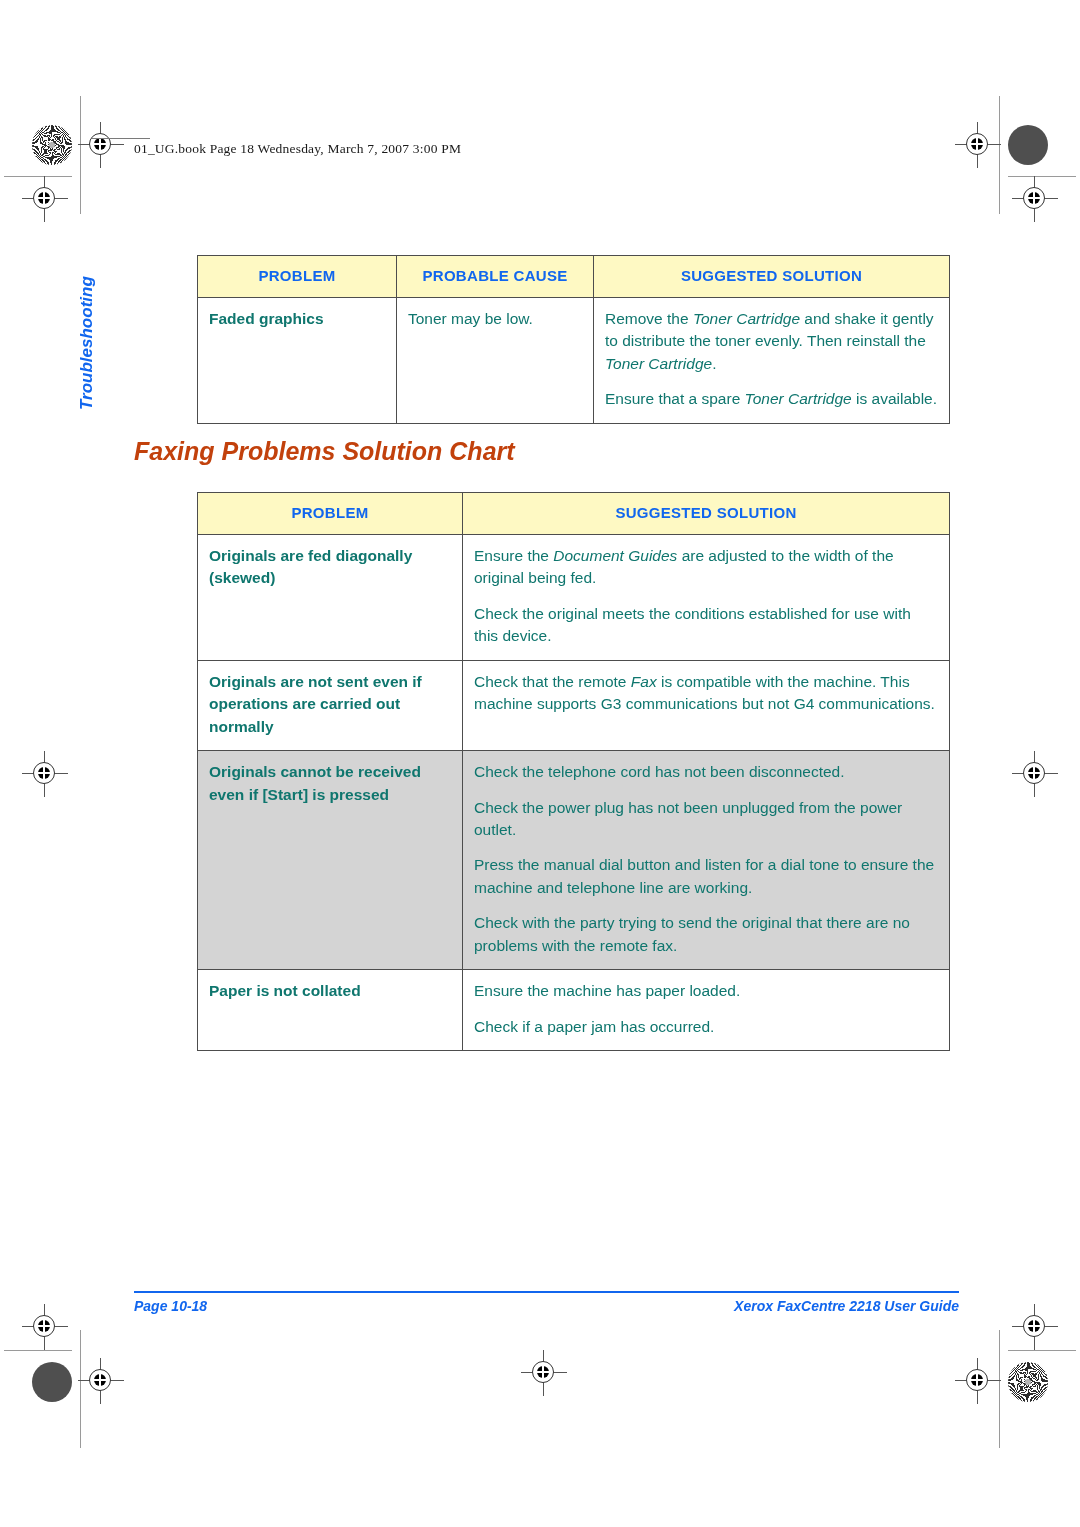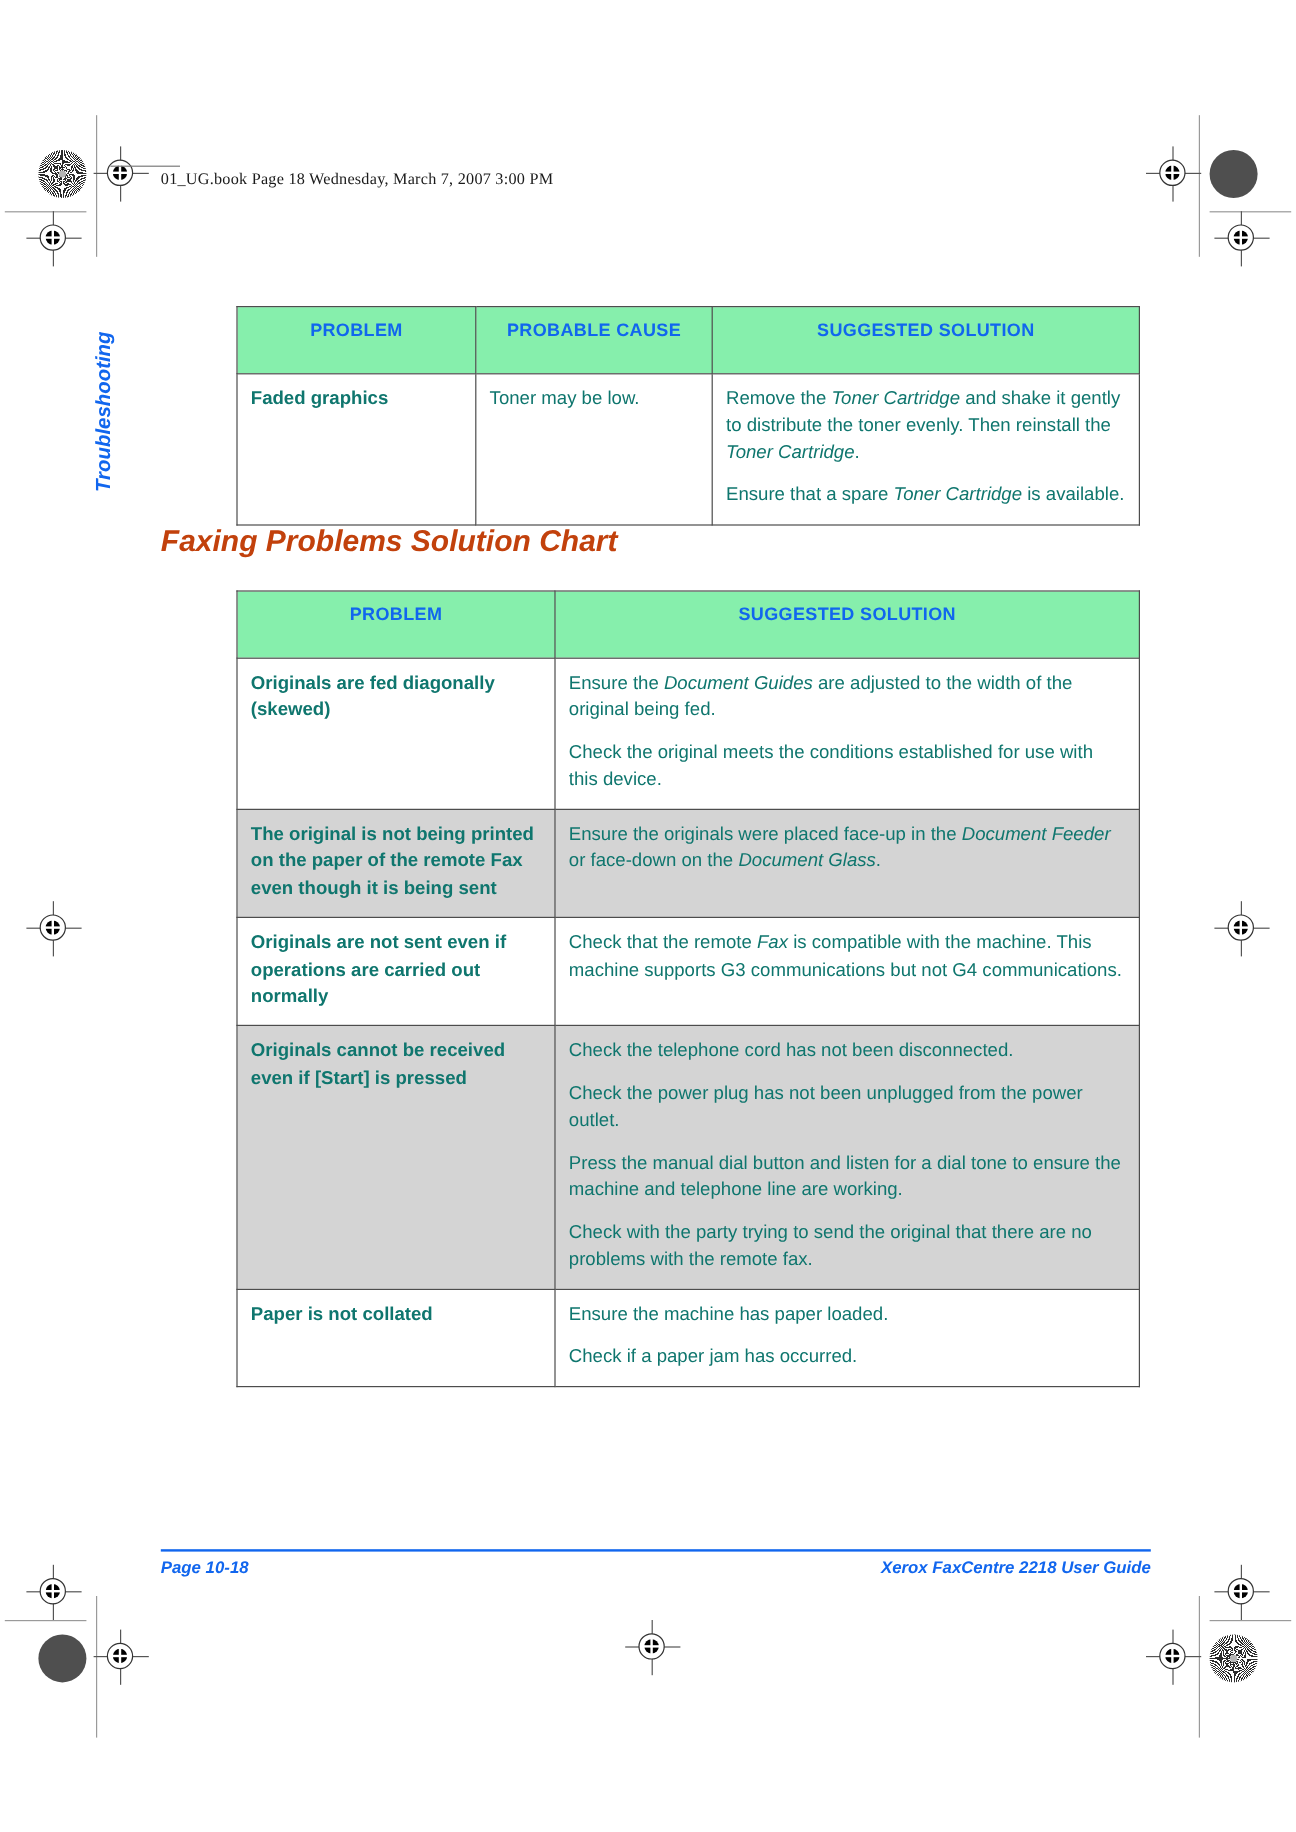--- a/index.html
+++ b/index.html
@@ -155,27 +155,27 @@
   }
   table.solchart td, table.solchart th {
     border: 1px solid #4d4d4d;
     vertical-align: top;
     padding: 10px 11px 12px 11px;
     font-size: 15.5px;
     line-height: 1.45;
     color: #0f766e;
   }
   table.solchart th {
-    background: #86efac;
+    background: #fef9c3;
     text-align: center;
     color: #1166ee;
     font-weight: bold;
     font-size: 15px;
     letter-spacing: 0.3px;
-    padding: 9px 8px 24px 8px;
+    padding: 9px 8px 10px 8px;
   }
   td.problem {
     color: #1166ee;
     font-weight: bold;
   }
   tr.shaded td {
     background: #d4d4d4;
   }
   .solution p {
     margin: 0 0 13px 0;
@@ -368,26 +368,20 @@
         <th>PROBLEM</th>
         <th>SUGGESTED SOLUTION</th>
       </tr>
     </thead>
     <tbody>
         <tr>
           <td class="problem">Originals are fed diagonally (skewed)</td>
           <td class="solution">
             <p>Ensure the <em>Document Guides</em> are adjusted to the width of the original being fed.</p>
             <p>Check the original meets the conditions established for use with this device.</p>
-          </td>
-        </tr>
-        <tr class="shaded">
-          <td class="problem">The original is not being printed on the paper of the remote Fax even though it is being sent</td>
-          <td class="solution">
-            <p>Ensure the originals were placed face-up in the <em>Document Feeder</em> or face-down on the <em>Document Glass</em>.</p>
           </td>
         </tr>
         <tr>
           <td class="problem">Originals are not sent even if operations are carried out normally</td>
           <td class="solution">
             <p>Check that the remote <em>Fax</em> is compatible with the machine. This machine supports G3 communications but not G4 communications.</p>
           </td>
         </tr>
         <tr class="shaded">
           <td class="problem">Originals cannot be received even if [Start] is pressed</td>

